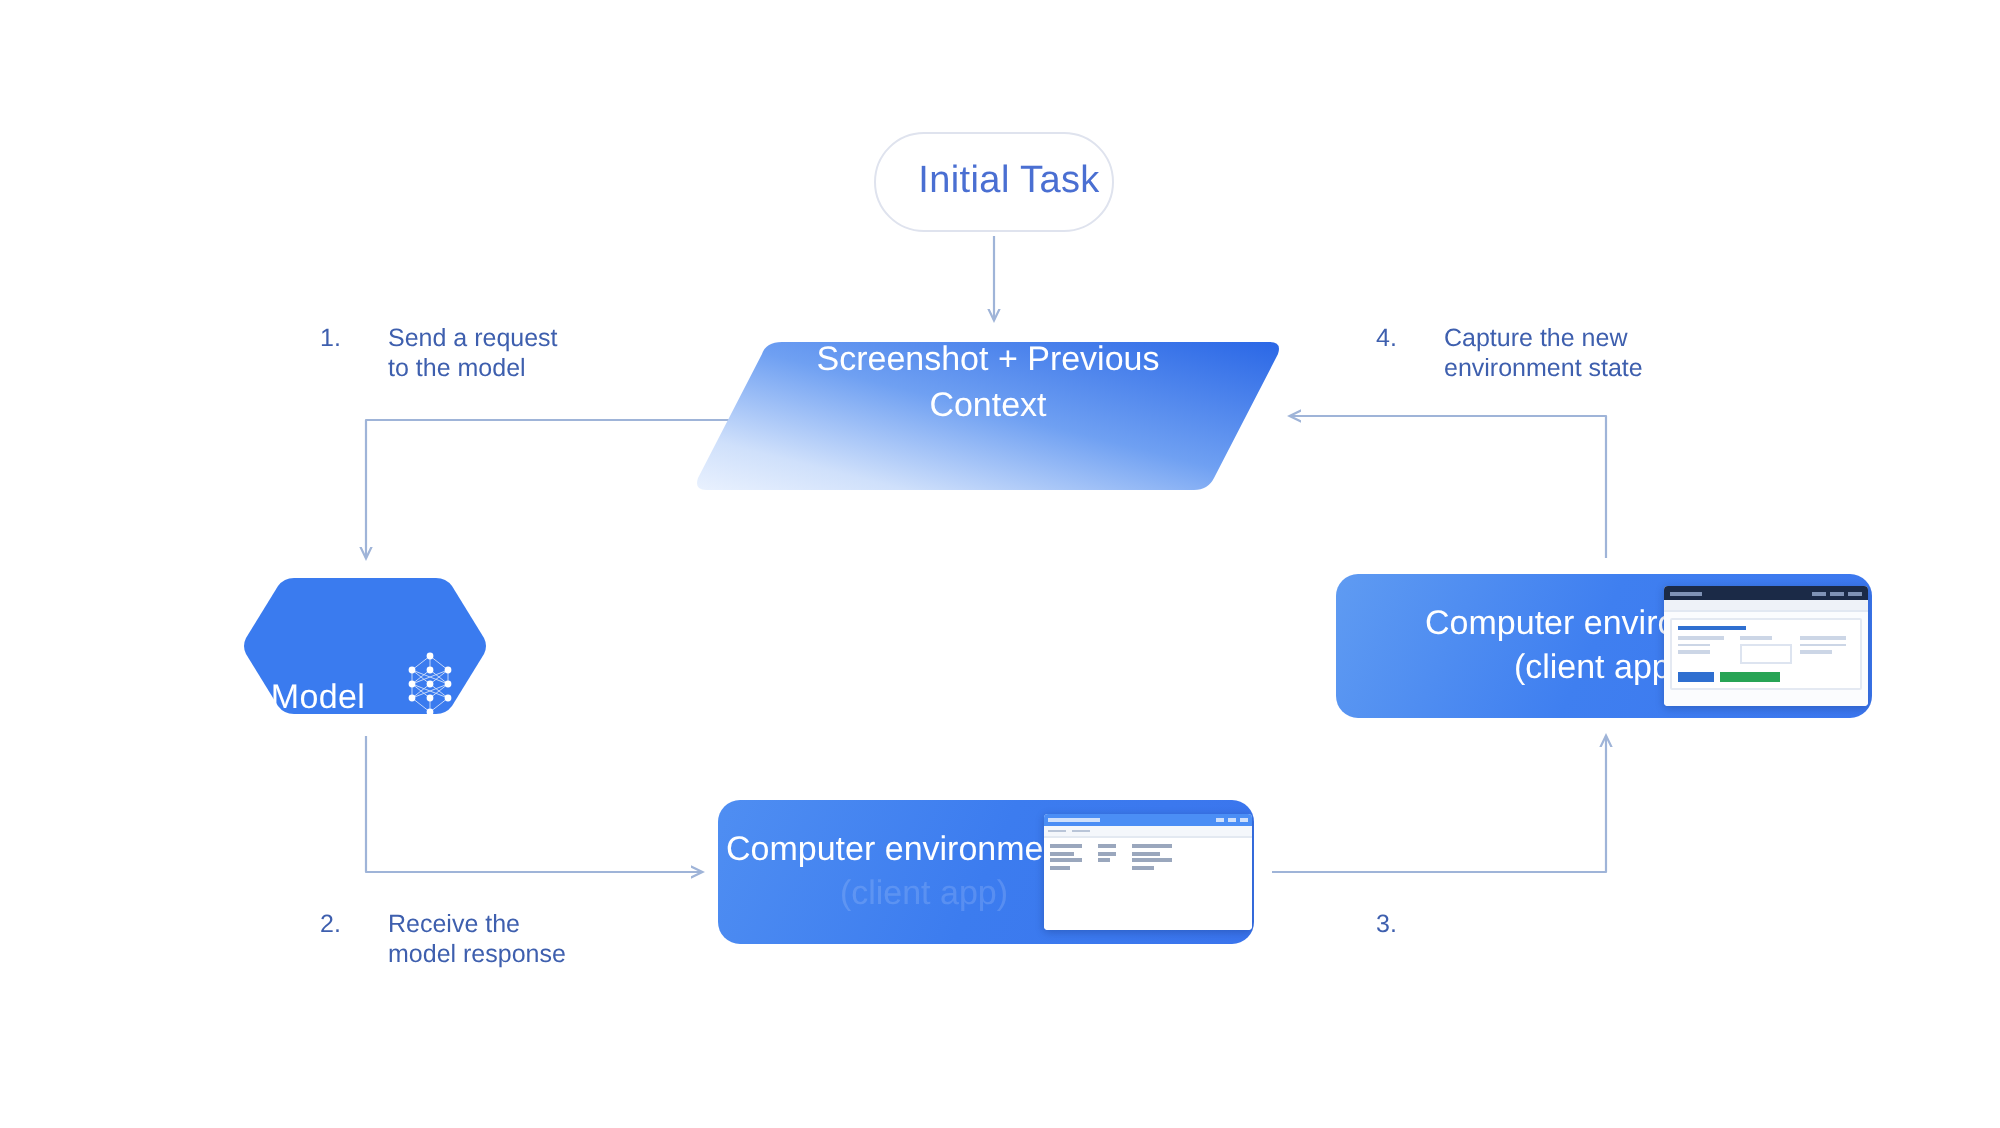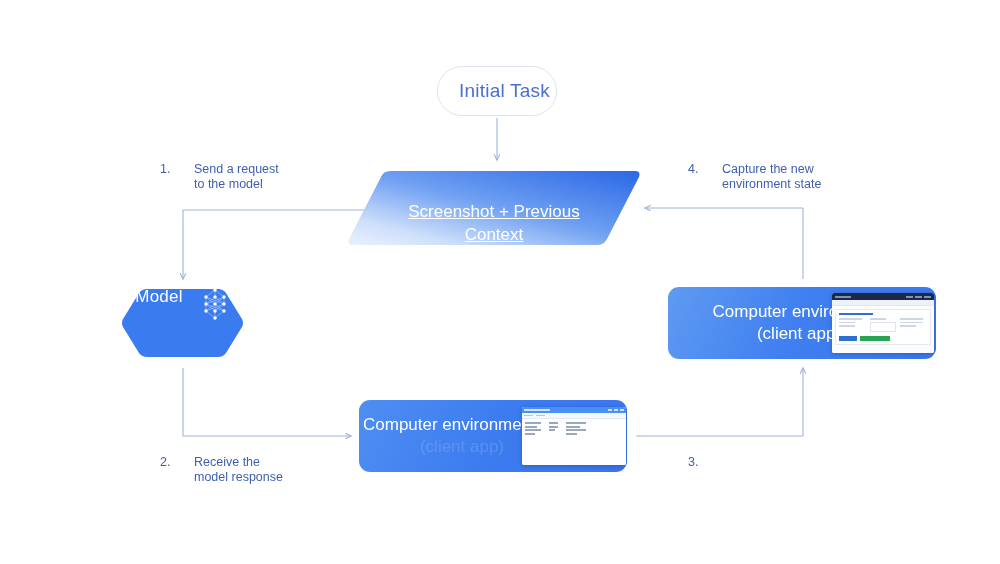--- a/index.html
+++ b/index.html
@@ -51,44 +51,43 @@
     width: 298px;
     height: 78px;
   }
   #screenshot-context .shape-text {
     position: absolute;
     left: 0;
     top: 0;
     width: 298px;
     height: 78px;
     display: flex;
-    align-items: flex-end;
+    align-items: flex-start;
     justify-content: center;
     text-align: center;
     color: #ffffff;
     font-size: 17px;
     line-height: 1.35;
     padding: 0 34px;
     box-sizing: border-box;
-    text-decoration: underline;
   }
 
   
   #model-node {
     left: 120px;
     top: 287px;
     width: 125px;
     height: 72px;
   }
   #model-node .hex-content {
     position: absolute;
     left: 0; top: 0;
     width: 125px; height: 72px;
     display: flex;
-    align-items: flex-start;
+    align-items: flex-end;
     justify-content: center;
     gap: 17px;
   }
   #model-node .hex-label {
     color: #ffffff;
     font-size: 17px;
     letter-spacing: 0.2px;
   }
 
   

